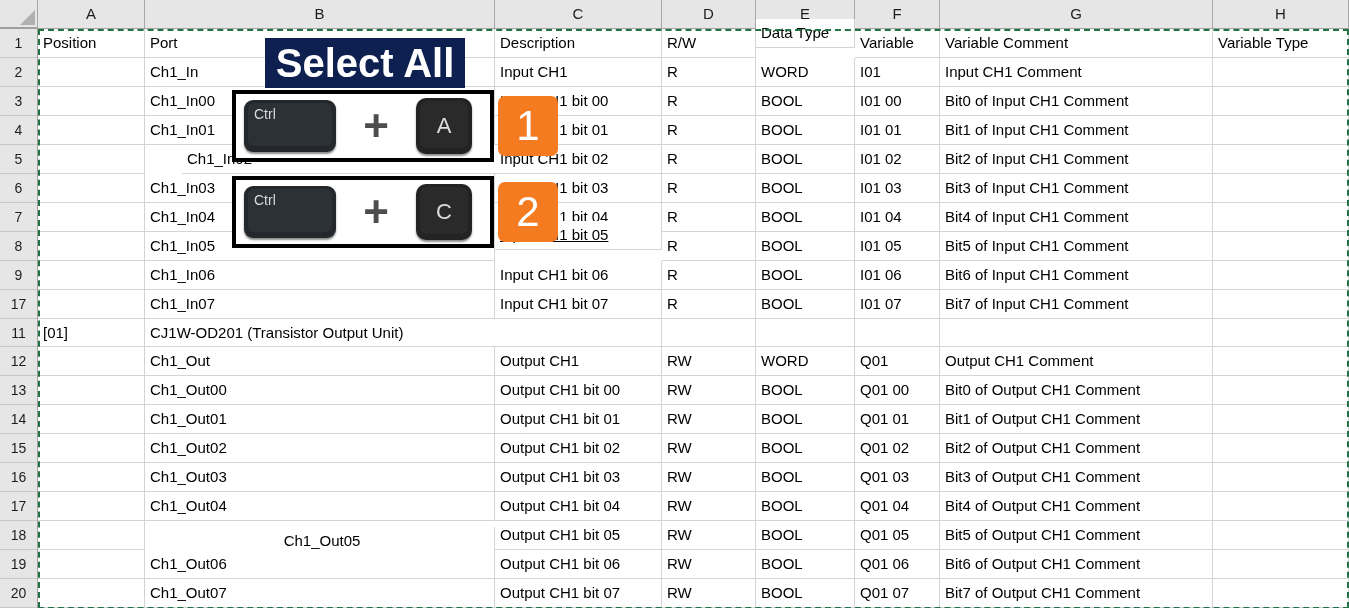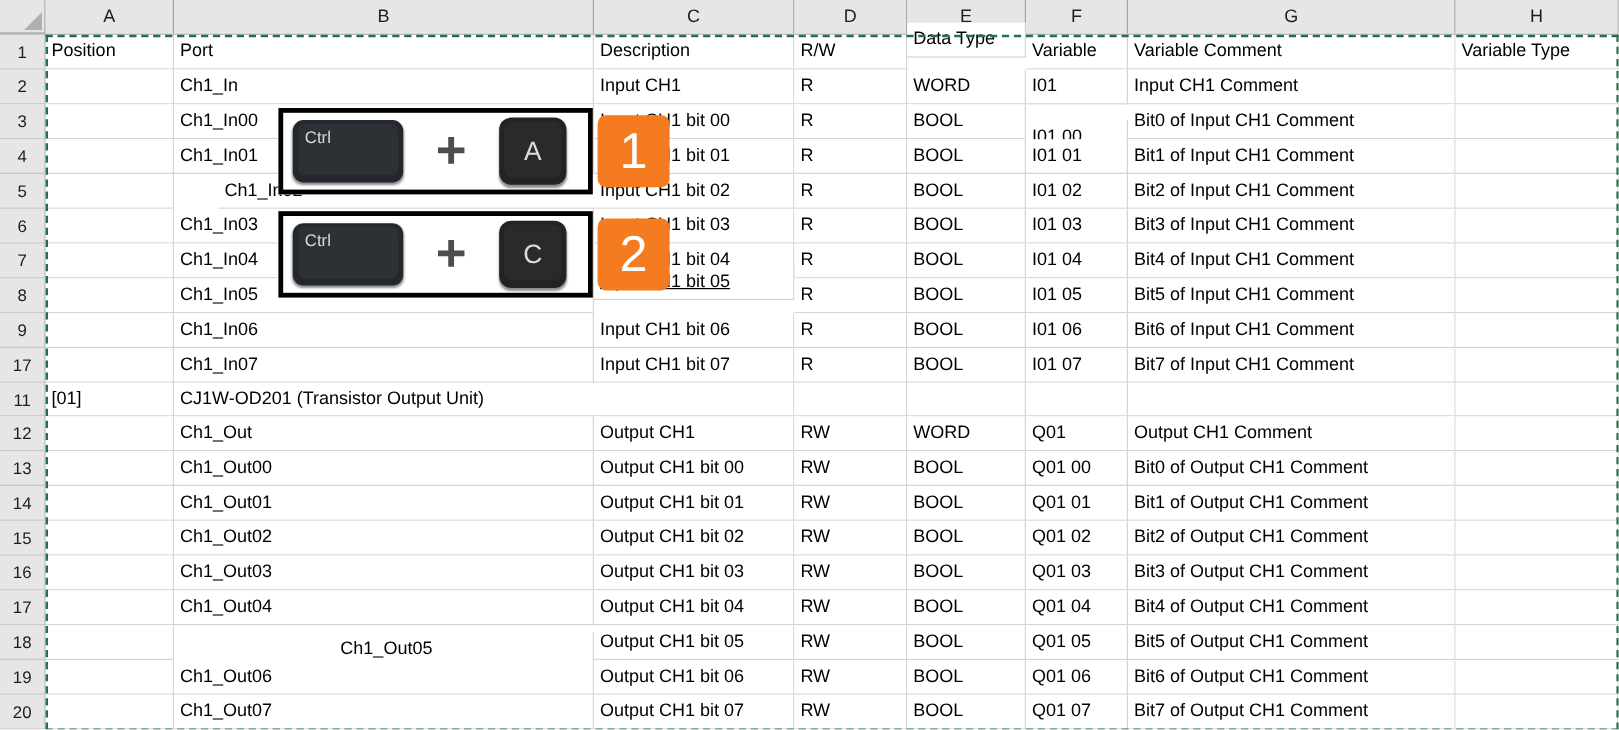--- a/index.html
+++ b/index.html
@@ -309,21 +309,21 @@
         <div class="cell" style="left: 662px; width: 94px; top: 58px; height: 29px; line-height: 28px;">R</div>
         <div class="cell" style="left: 756px; width: 99px; top: 58px; height: 29px; line-height: 28px;">WORD</div>
         <div class="cell" style="left: 855px; width: 85px; top: 58px; height: 29px; line-height: 28px;">I01</div>
         <div class="cell" style="left: 940px; width: 273px; top: 58px; height: 29px; line-height: 28px;">Input CH1 Comment</div>
         <div class="cell" style="left: 1213px; width: 136px; top: 58px; height: 29px; line-height: 28px;"></div>
         <div class="cell" style="left: 38px; width: 107px; top: 87px; height: 29px; line-height: 28px;"></div>
         <div class="cell" style="left: 145px; width: 350px; top: 87px; height: 29px; line-height: 28px;">Ch1_In00</div>
         <div class="cell" style="left: 495px; width: 167px; top: 87px; height: 29px; line-height: 28px;">Input CH1 bit 00</div>
         <div class="cell" style="left: 662px; width: 94px; top: 87px; height: 29px; line-height: 28px;">R</div>
         <div class="cell" style="left: 756px; width: 99px; top: 87px; height: 29px; line-height: 28px;">BOOL</div>
-        <div class="cell" style="left: 855px; width: 85px; top: 100px; height: 29px; line-height: 28px;">I01 00</div>
+        <div class="cell" style="left: 855px; width: 85px; top: 87px; height: 29px; line-height: 28px;">I01 00</div>
         <div class="cell" style="left: 940px; width: 273px; top: 87px; height: 29px; line-height: 28px;">Bit0 of Input CH1 Comment</div>
         <div class="cell" style="left: 1213px; width: 136px; top: 87px; height: 29px; line-height: 28px;"></div>
         <div class="cell" style="left: 38px; width: 107px; top: 116px; height: 29px; line-height: 28px;"></div>
         <div class="cell" style="left: 145px; width: 350px; top: 116px; height: 29px; line-height: 28px;">Ch1_In01</div>
         <div class="cell" style="left: 495px; width: 167px; top: 116px; height: 29px; line-height: 28px;">Input CH1 bit 01</div>
         <div class="cell" style="left: 662px; width: 94px; top: 116px; height: 29px; line-height: 28px;">R</div>
         <div class="cell" style="left: 756px; width: 99px; top: 116px; height: 29px; line-height: 28px;">BOOL</div>
         <div class="cell" style="left: 855px; width: 85px; top: 116px; height: 29px; line-height: 28px;">I01 01</div>
         <div class="cell" style="left: 940px; width: 273px; top: 116px; height: 29px; line-height: 28px;">Bit1 of Input CH1 Comment</div>
         <div class="cell" style="left: 1213px; width: 136px; top: 116px; height: 29px; line-height: 28px;"></div>
@@ -457,20 +457,23 @@
       </div>
 
     <div class="ants">
       <div class="ants-top" style="left:38px; top:29px;  width:1311px;"></div>
       <div class="ants-bottom" style="left:38px; top:607px; width:1311px;"></div>
       <div class="ants-left" style="left:38px;  top:29px; height:579px;"></div>
       <div class="ants-right" style="left:1347px; top:29px; height:579px;"></div>
     </div>
   </div>
 
+  <div class="banner banner-select">
+    <span>Select All</span>
+  </div>
 
 
   <div class="shortcut-box shortcut-1">
     <div class="keycap keycap-ctrl">
       <div class="kface"></div>
       <div class="klabel">Ctrl</div>
     </div>
     <div class="plus-sign">+</div>
     <div class="keycap keycap-letter" style="margin-right:18px;">
       <div class="kface"></div>

